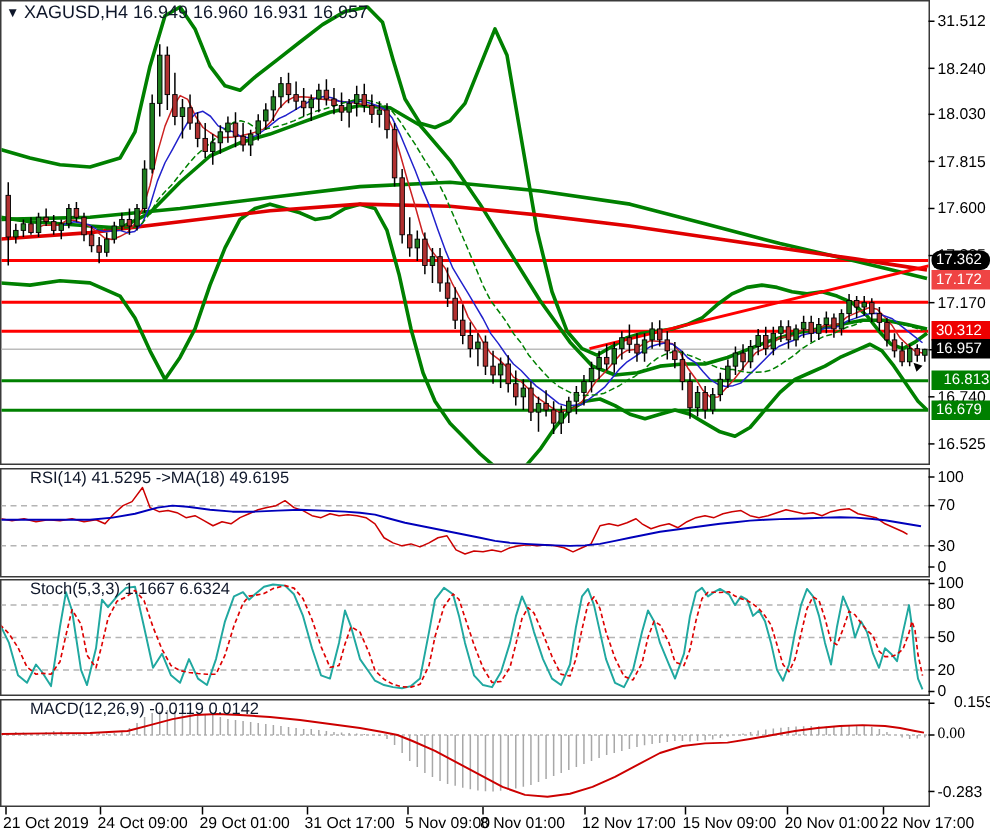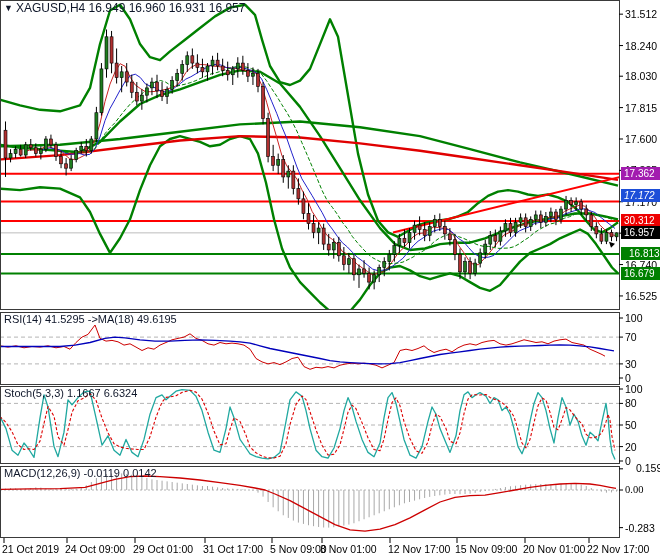--- a/index.html
+++ b/index.html
@@ -2,21 +2,21 @@
 <html><head>
 <meta charset="utf-8">
 <style>
   html,body{margin:0;padding:0;background:#fff;}
   .screen{position:relative;width:660px;height:560px;background:#fff;overflow:hidden;
           font-family:"Liberation Sans",sans-serif;}
   svg{position:absolute;left:0;top:0;}
   .lab{position:absolute;white-space:nowrap;font-size:11px;color:#0f172a;line-height:13px;}
   .title{top:2px;left:4px;font-size:12px;}
   .title .dd{display:inline-block;font-size:9px;margin-right:3px;transform:translateY(-1px);}
-  .indlab{font-size:11px;}
+  .indlab{font-size:11px;margin-left:16px;}
   .axlab{position:absolute;left:625px;font-size:10.5px;color:#000;white-space:nowrap;}
   .badge{position:absolute;left:621px;width:36px;height:13px;line-height:13px;
          color:#fff;font-size:10px;padding-left:3px;white-space:nowrap;}
   .timelab{position:absolute;top:543px;font-size:10.5px;color:#000;white-space:nowrap;}
 </style>
 </head>
 <body>
 
 <div class="screen">
   <svg id="chart-svg" width="660" height="560">
@@ -485,22 +485,22 @@
       <div class="axlab" style="top: 8.162px;">31.512</div>
       <div class="axlab" style="top: 39.552px;">18.240</div>
       <div class="axlab" style="top: 70.212px;">18.030</div>
       <div class="axlab" style="top: 101.602px;">17.815</div>
       <div class="axlab" style="top: 132.992px;">17.600</div>
       <div class="axlab" style="top: 164.382px;">17.385</div>
       <div class="axlab" style="top: 195.772px;">17.170</div>
       <div class="axlab" style="top: 227.162px;">16.955</div>
       <div class="axlab" style="top: 258.552px;">16.740</div>
       <div class="axlab" style="top: 289.942px;">16.525</div>
-      <div class="badge" style="top: 167.24px; background: #a21caf;">17.362</div>
-      <div class="badge" style="top: 189px; background: #1d4ed8; font-style: italic;">17.172</div>
+      <div class="badge" style="top: 167.24px; background: #000000; border-radius: 6px;">17.362</div>
+      <div class="badge" style="top: 180px; background: #ef4444;">17.172</div>
       <div class="badge" style="top: 214.398px; background: rgb(238, 0, 0);">30.312</div>
       <div class="badge" style="top: 226.37px; background: rgb(0, 0, 0);">16.957</div>
       <div class="badge" style="top: 247.394px; background: rgb(0, 128, 0); padding-left: 8px;">16.813</div>
       <div class="badge" style="top: 266.958px; background: rgb(0, 128, 0);">16.679</div>
       <div class="axlab" style="top: 312px;">100</div>
       <div class="axlab" style="top: 331.1px;">70</div>
       <div class="axlab" style="top: 357.9px;">30</div>
       <div class="axlab" style="top: 372px;">0</div>
       <div class="axlab" style="top: 383px;">100</div>
       <div class="axlab" style="top: 397.4px;">80</div>

